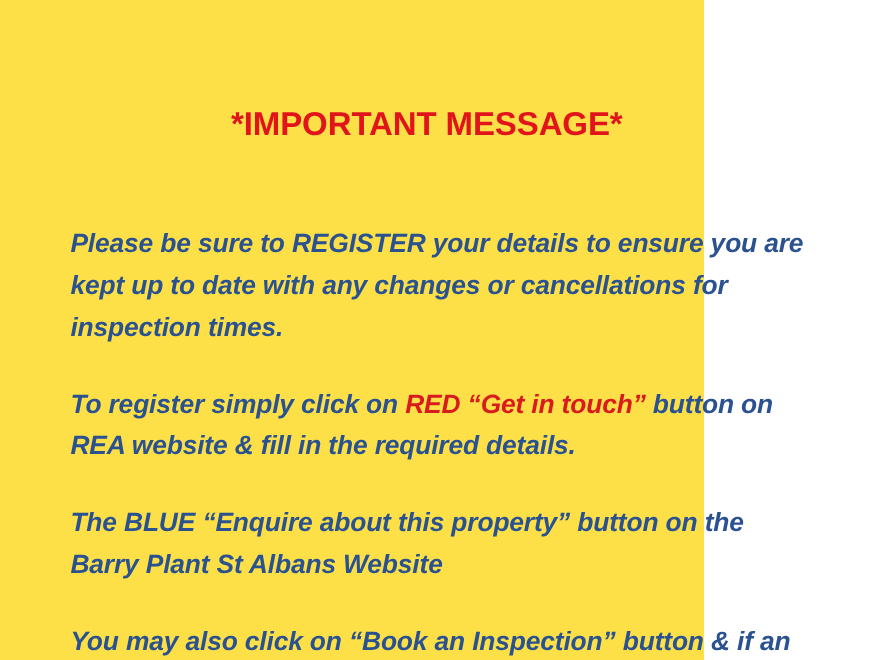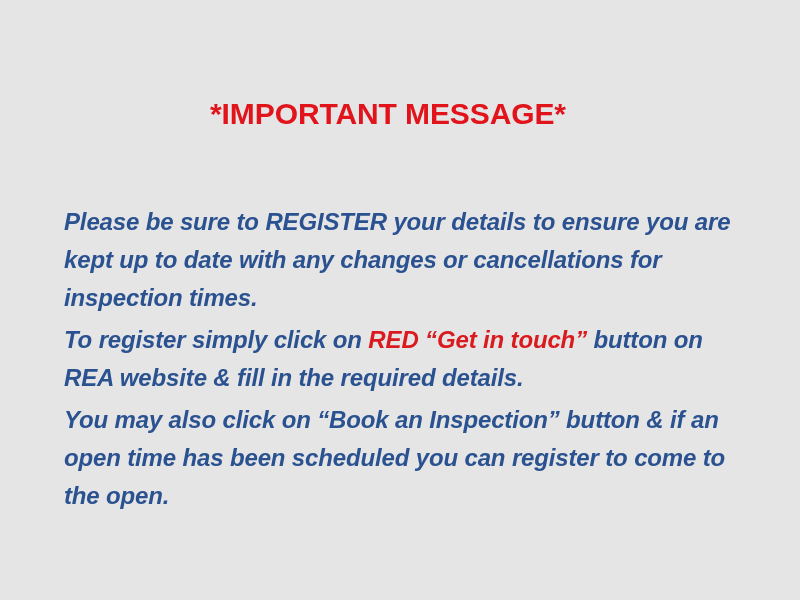--- a/index.html
+++ b/index.html
@@ -9,23 +9,23 @@
   body {
     width: 800px;
     height: 600px;
     background: #ffffff;
     font-family: "Liberation Sans", sans-serif;
     overflow: hidden;
   }
 
   .slide {
     position: relative;
-    width: 800px;
+    width: 640px;
     height: 600px;
-    background: #e5e5e5;
+    background: #fde047;
     box-sizing: border-box;
   }
 
   
   .title-block {
     position: absolute;
     left: 60px;
     top: 96px;
     width: 656px;
     text-align: center;
@@ -52,21 +52,21 @@
     margin: 0;
     font-size: 24px;
     font-weight: bold;
     line-height: 38px;
     color: #2a5190;
     letter-spacing: -0.15px;
     text-align: left;
     font-style: italic;
   }
   .para + .para {
-    margin-top: 4px;
+    margin-top: 32px;
   }
   .accent-red {
     color: #d91a1f;
     font-weight: bold;
   }
 </style>
 </head>
 <body>
 
 <div class="slide">
@@ -78,20 +78,23 @@
   <div class="body-block">
 
     <p class="para">
       <span>Please be sure to REGISTER your details to ensure you are kept up to date with any changes or cancellations for inspection times.</span>
     </p>
 
     <p class="para">
       <span>To register simply click on </span><span class="accent-red">RED “Get in touch”</span><span> button on REA website &amp; fill in the required details.</span>
     </p>
 
+    <p class="para">
+      <span>The BLUE “Enquire about this property” button on the Barry Plant St Albans Website</span>
+    </p>
 
     <p class="para">
       <span>You may also click on “Book an Inspection” button &amp; if an open time has been scheduled you can register to come to the open.</span>
     </p>
 
   </div>
 
 </div>
 
 </body></html>

